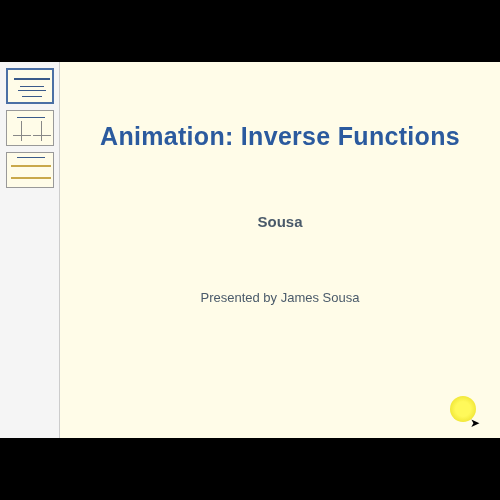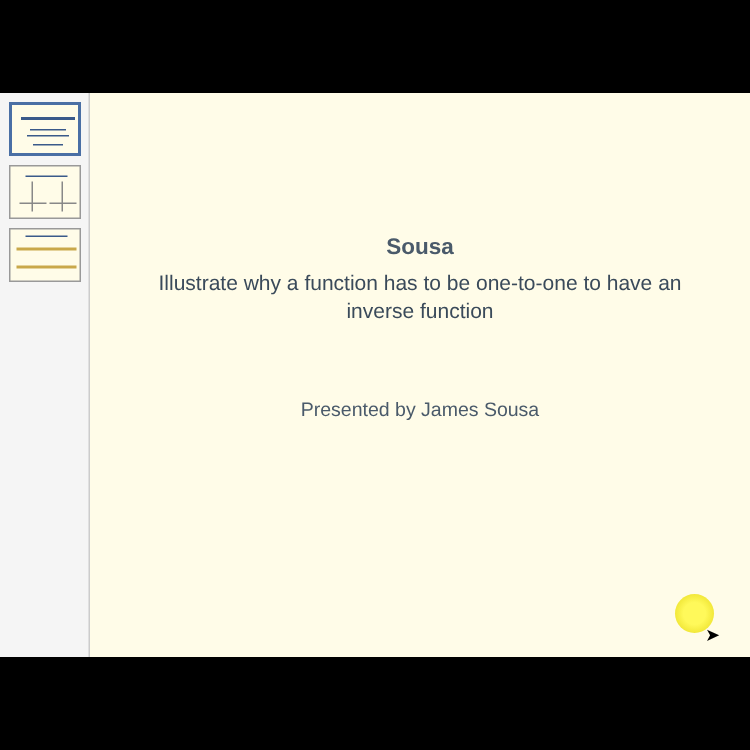--- a/index.html
+++ b/index.html
@@ -96,21 +96,21 @@
       text-align: center;
       margin-top: 6px;
       line-height: 1.35;
       max-width: 360px;
     }
     .presenter {
       color: #4a5a6a;
       font-family: Verdana, Geneva, sans-serif;
       font-size: 13px;
       text-align: center;
-      margin-top: 48px;
+      margin-top: 60px;
     }
     .cursor-dot {
       position: absolute;
       bottom: 16px;
       right: 24px;
       width: 26px;
       height: 26px;
       background: radial-gradient(circle, #fff95a 40%, #f2e83a 70%, rgba(242,232,58,0) 100%);
       border-radius: 50%;
     }
@@ -143,19 +143,19 @@
       <div class="thumb-line axis-v2"></div>
       <div class="thumb-line axis-h2"></div>
     </div>
     <div class="thumb thumb3">
       <div class="thumb-line l1"></div>
       <div class="thumb-line l2"></div>
       <div class="thumb-line l3"></div>
     </div>
   </div>
   <div class="main">
+    <h1 class="title">Animation:  Inverse Functions</h1>
     <div class="goal-heading">Sousa</div>
-    <div class="goal-text">Illustrate why a function has to be one-to-one to have an inverse function</div>
     <div class="presenter">Presented by James Sousa</div>
     <div class="cursor-dot"></div>
     <div class="cursor-arrow">➤</div>
   </div>
 </div>
 
 </body></html>

